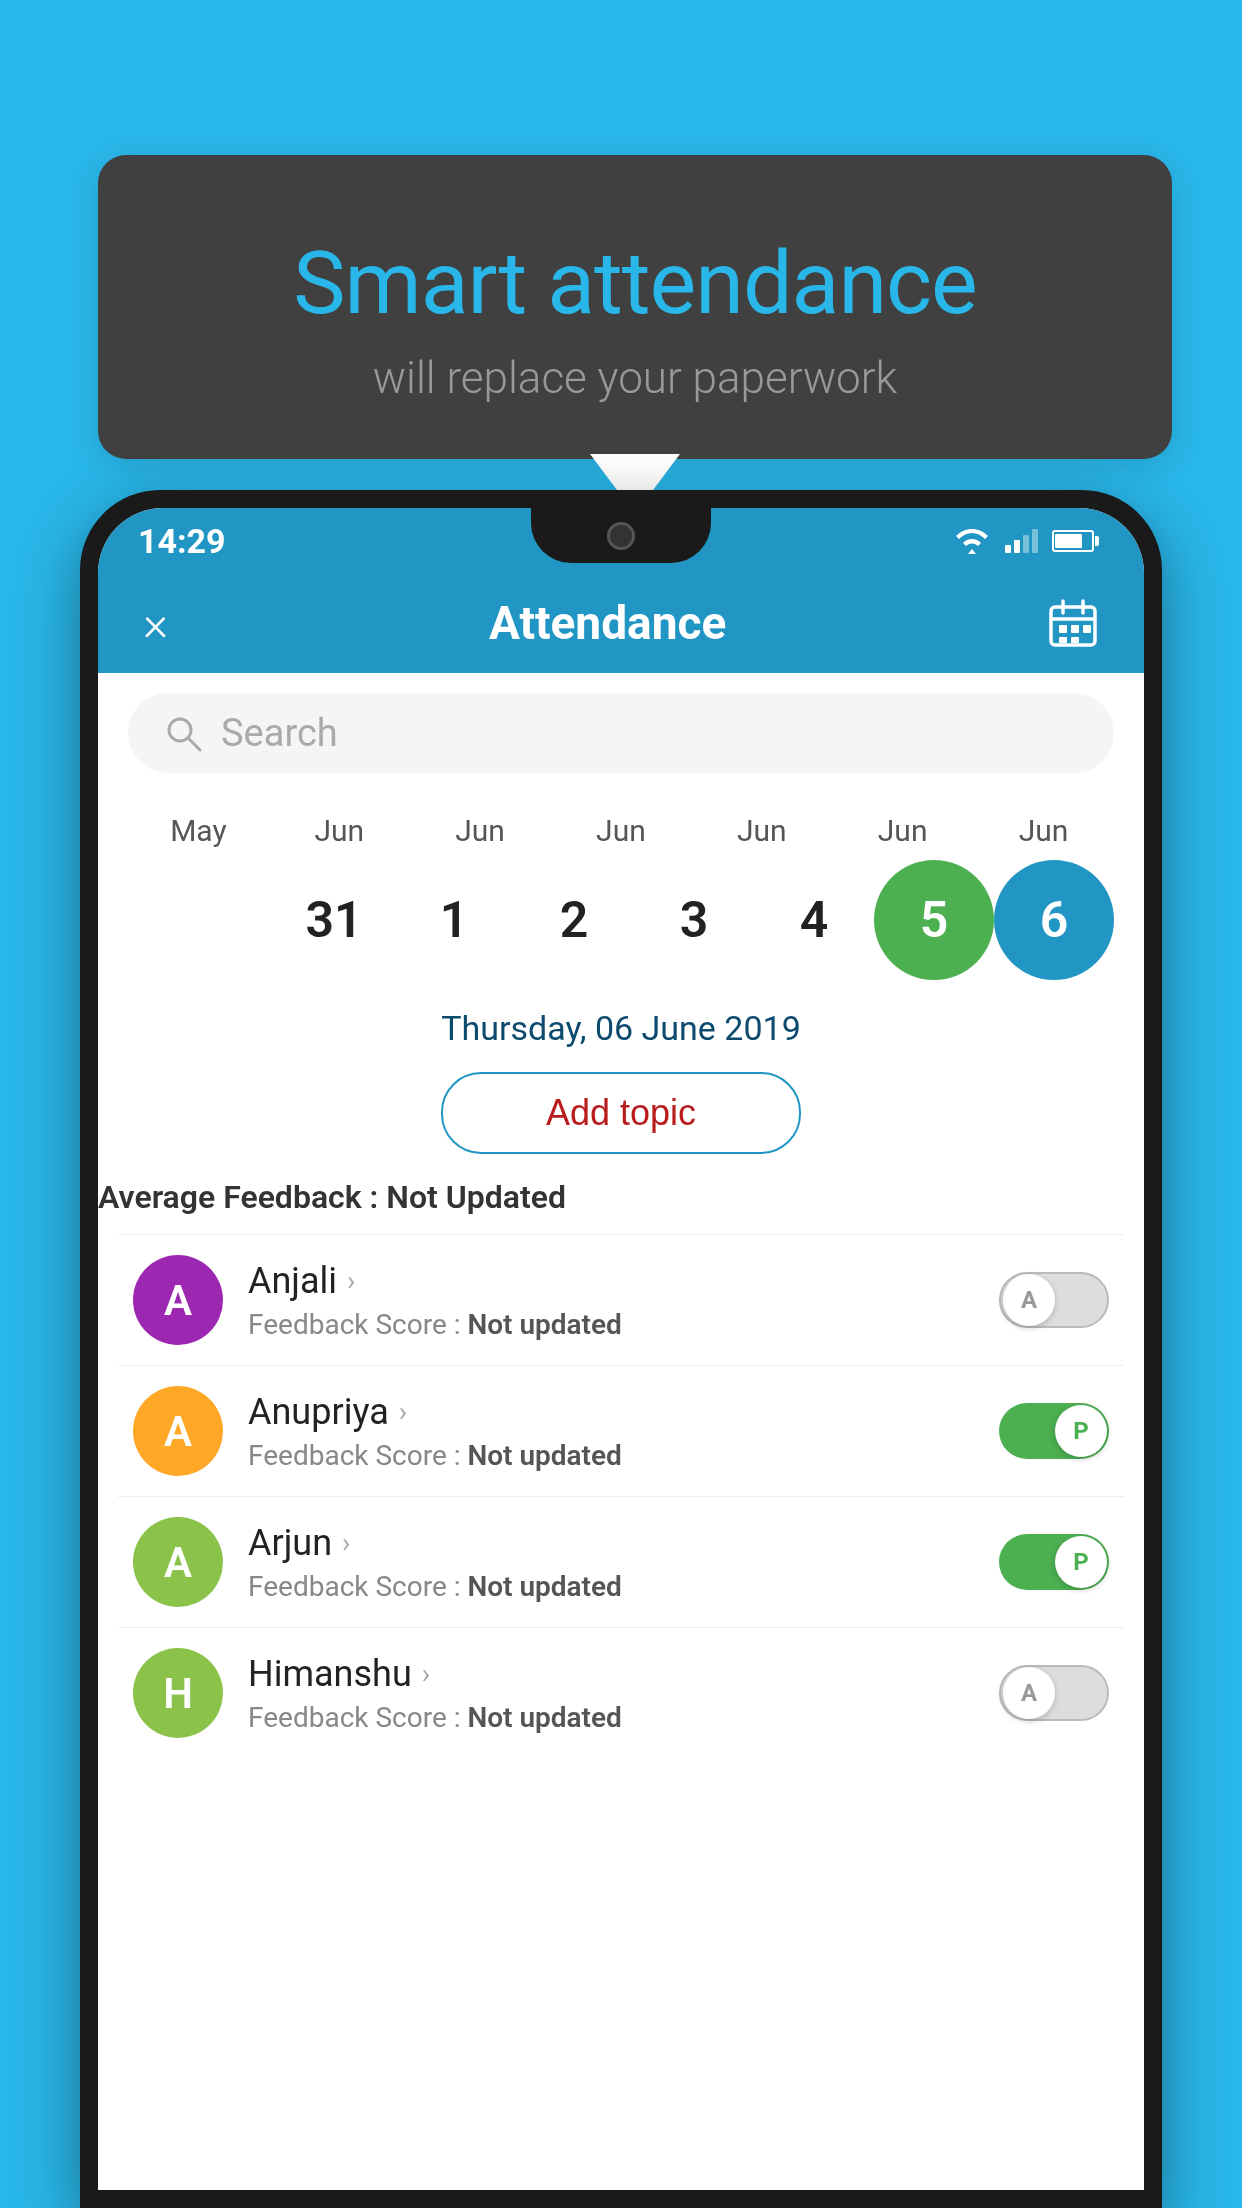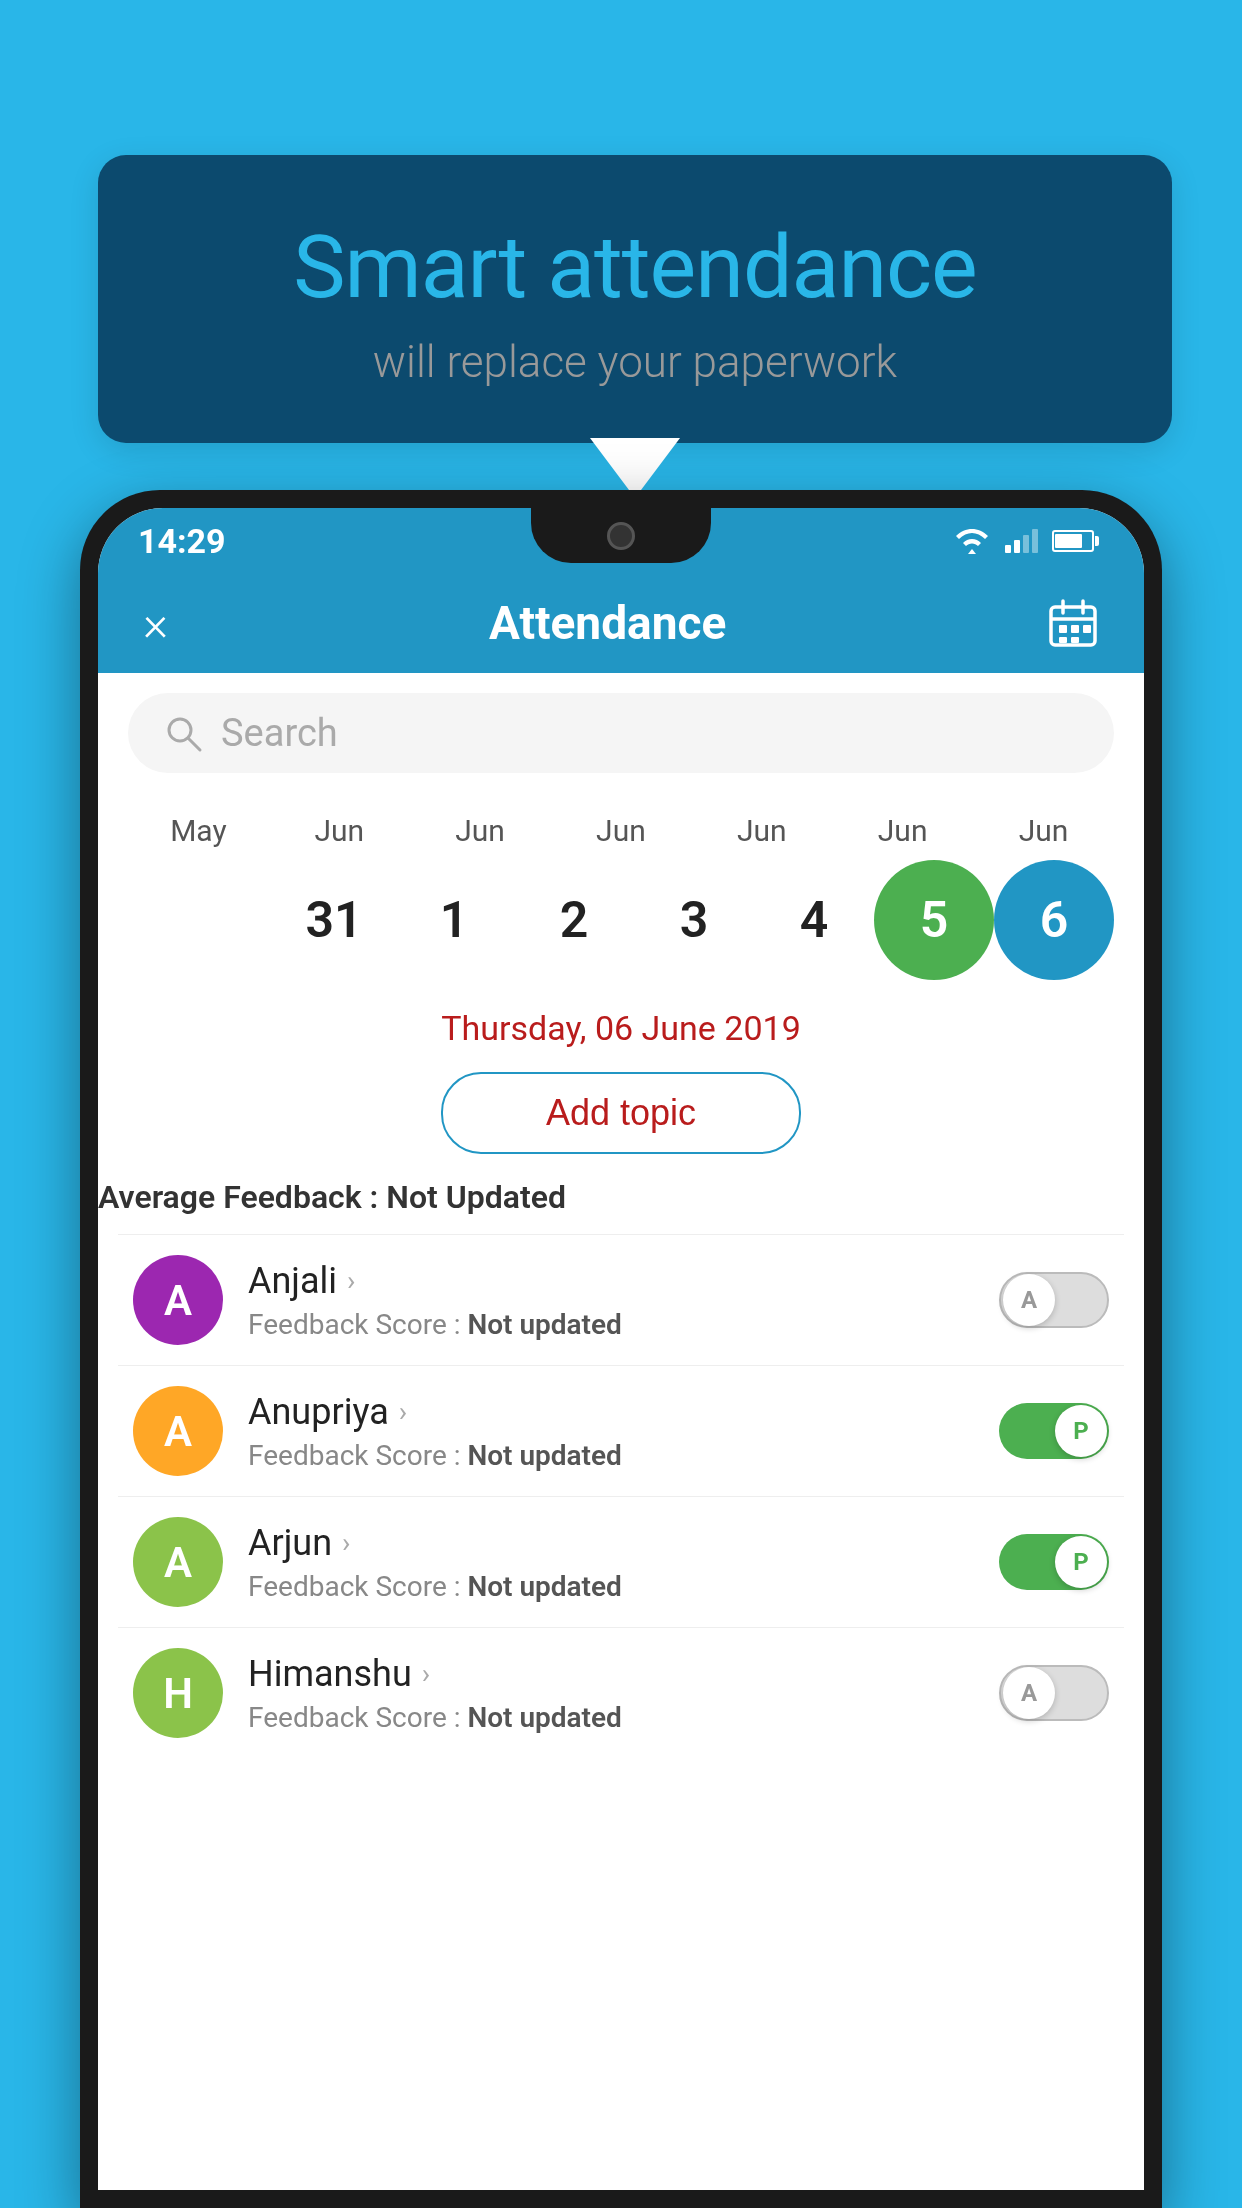--- a/index.html
+++ b/index.html
@@ -15,23 +15,23 @@
 
     
     .speech-bubble-container {
       position: absolute;
       top: 155px;
       left: 70px;
       right: 70px;
     }
 
     .speech-bubble {
-      background: #0c4a6e;
+      background: #404040;
       border-radius: 28px;
-      padding: 60px 70px 55px;
+      padding: 76px 70px 55px;
       position: relative;
       box-shadow: 0 8px 30px rgba(0,0,0,0.12);
       margin-left: 28px;
     }
 
     .speech-bubble::after {
       content: '';
       position: absolute;
       bottom: -55px;
       left: 50%;
@@ -243,21 +243,21 @@
 
     .cal-date.selected {
       background: #2196c4;
       color: white;
     }
 
     
     .date-display {
       text-align: center;
       font-size: 34px;
-      color: #b91c1c;
+      color: #0c4a6e;
       padding: 18px 0 10px;
     }
 
     
     .add-topic-btn {
       display: block;
       margin: 14px auto;
       border: 2.5px solid #2196c4;
       color: #b91c1c;
       background: white;

